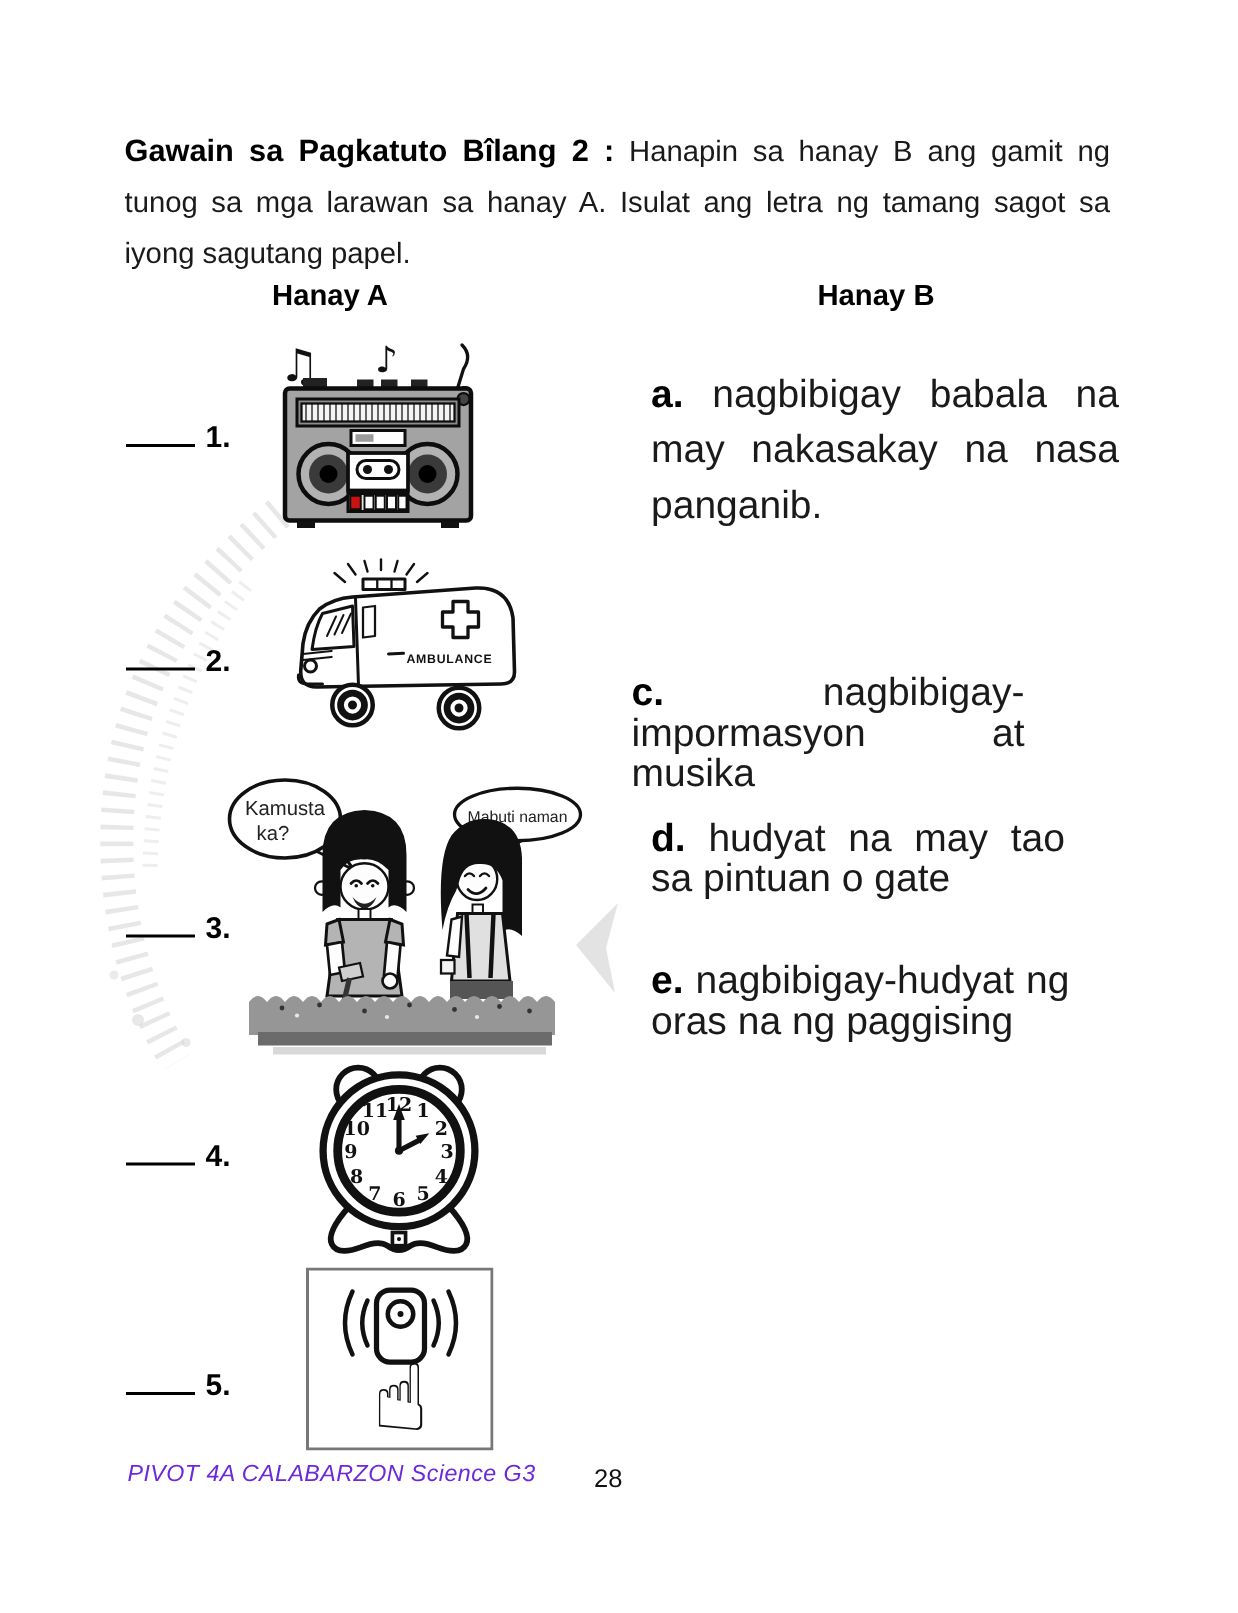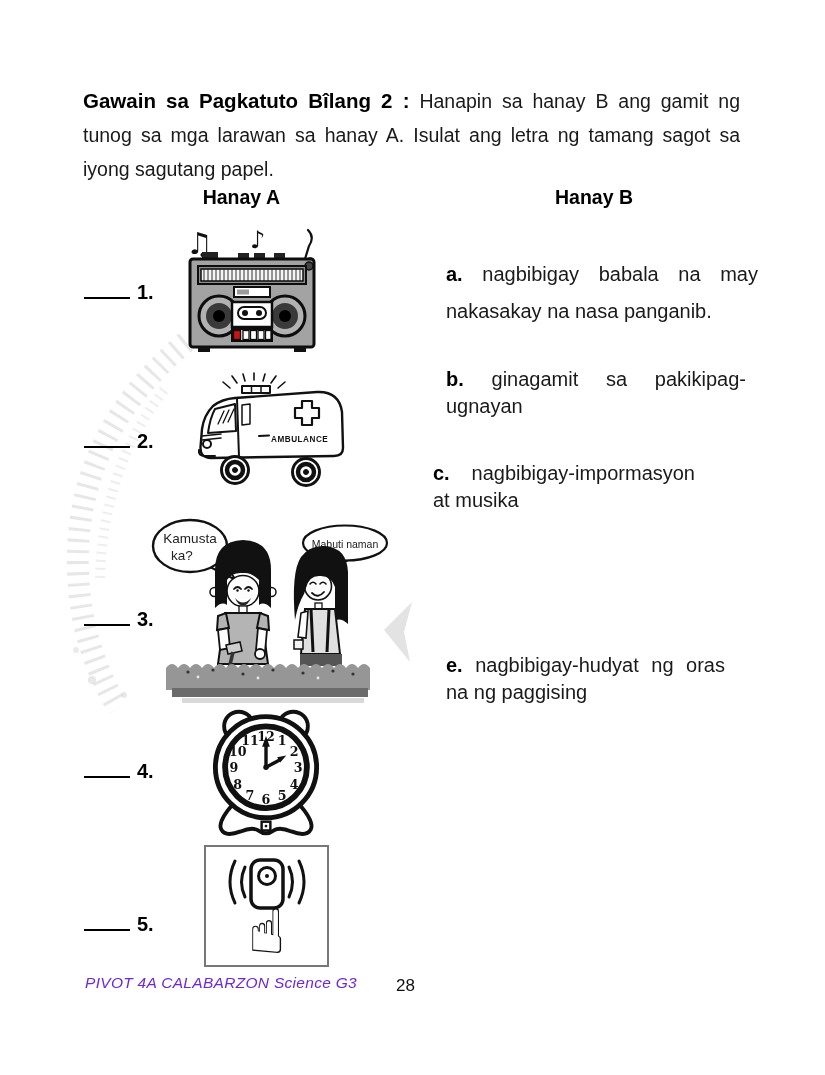--- a/index.html
+++ b/index.html
@@ -2,25 +2,25 @@
 <html><head>
 <meta charset="utf-8">
 <style>
   html,body{margin:0;padding:0;background:#ffffff;}
   .page{position:relative;width:825px;height:1075px;background:#fff;overflow:hidden;
         font-family:"Liberation Sans",sans-serif;color:#111;}
   .abs{position:absolute;}
   .title{left:83px;top:84px;width:657px;margin:0;font-size:19.5px;line-height:34px;
          text-align:justify;color:#1a1a1a;}
   .title b{font-size:20.5px;font-weight:700;color:#000;}
-  .col-header{margin:0;font-size:19.5px;font-weight:700;text-align:right;color:#000;}
+  .col-header{margin:0;font-size:19.5px;font-weight:700;text-align:center;color:#000;}
   .item-label{white-space:nowrap;z-index:2;}
   .item-label .blank{display:inline-block;width:46px;height:15px;border-bottom:2.5px solid #000;margin-right:7px;}
   .item-label .num{font-size:20px;font-weight:700;color:#000;vertical-align:baseline;}
-  .opt{margin:16px;font-size:20px;text-align:justify;color:#1a1a1a;}
+  .opt{margin:4px;font-size:26px;text-align:justify;color:#1a1a1a;}
   .opt b{font-weight:700;color:#000;}
   .footer-src{margin:0;font-size:15.5px;font-style:italic;color:#6d28d9;letter-spacing:.3px;}
   .page-num{margin:0;font-size:17px;color:#111;text-align:right;}
   svg{display:block;}
   .wm{z-index:0;}
   .art{z-index:1;}
 </style>
 </head>
 <body>
 
@@ -36,21 +36,21 @@
   <svg class="abs wm" style="left:382px;top:602px" width="32" height="62" viewBox="0 0 32 62" aria-hidden="true">
     <polygon points="30,0 2,28 28,60 22,30" fill="#dcdcdc" opacity="0.8"></polygon>
   </svg>
 
   <p class="title abs">
     <b>Gawain sa Pagkatuto Bîlang 2 :</b>
     <span>Hanapin sa hanay B ang gamit ng tunog sa mga larawan sa hanay A. Isulat ang letra ng tamang sagot sa iyong sagutang papel.</span>
   </p>
 
   <p class="col-header abs" style="left:160px;top:186px;width:120px">Hanay A</p>
-  <p class="col-header abs" style="left:513px;top:186px;width:120px">Hanay B</p>
+  <p class="col-header abs" style="left:524px;top:186px;width:120px">Hanay B</p>
 
   <div class="item-label abs" style="left:84px;top:281px">
     <span class="blank"></span><span class="num">1.</span>
   </div>
   <div class="item-label abs" style="left:84px;top:430px">
     <span class="blank"></span><span class="num">2.</span>
   </div>
   <div class="item-label abs" style="left:84px;top:608px">
     <span class="blank"></span><span class="num">3.</span>
   </div>
@@ -256,28 +256,28 @@
       <circle cx="63" cy="31" r="8.5" fill="#fff" stroke="#111" stroke-width="3"></circle>
       <circle cx="63" cy="31" r="2" fill="#111"></circle>
     </g>
     <text x="63" y="108" text-anchor="middle" font-size="62" fill="#111" font-family="DejaVu Sans, sans-serif">☝</text>
   </svg>
 
   <p class="opt abs" style="left:430px;top:240px;width:312px;line-height:37px">
     <b>a.</b>
     <span>nagbibigay babala na may nakasakay na nasa panganib.</span>
   </p>
-  <p class="opt abs" style="left:430px;top:350px;width:300px;line-height:27px">
-    <b>b.</b>
-    <span>ginagamit sa pakikipag-ugnayan</span>
-  </p>
   <p class="opt abs" style="left:417px;top:444px;width:262px;line-height:27px">
     <b>c.</b>
     <span>nagbibigay-impormasyon at musika</span>
   </p>
+  <p class="opt abs" style="left:430px;top:541px;width:276px;line-height:27px">
+    <b>d.</b>
+    <span>hudyat na may tao sa pintuan o gate</span>
+  </p>
   <p class="opt abs" style="left:430px;top:636px;width:279px;line-height:27px">
     <b>e.</b>
     <span>nagbibigay-hudyat ng oras na ng paggising</span>
   </p>
 
   <p class="footer-src abs" style="left:85px;top:974px">PIVOT 4A CALABARZON Science G3</p>
   <p class="page-num abs" style="left:396px;top:976px">28</p>
 
 </div>
 

